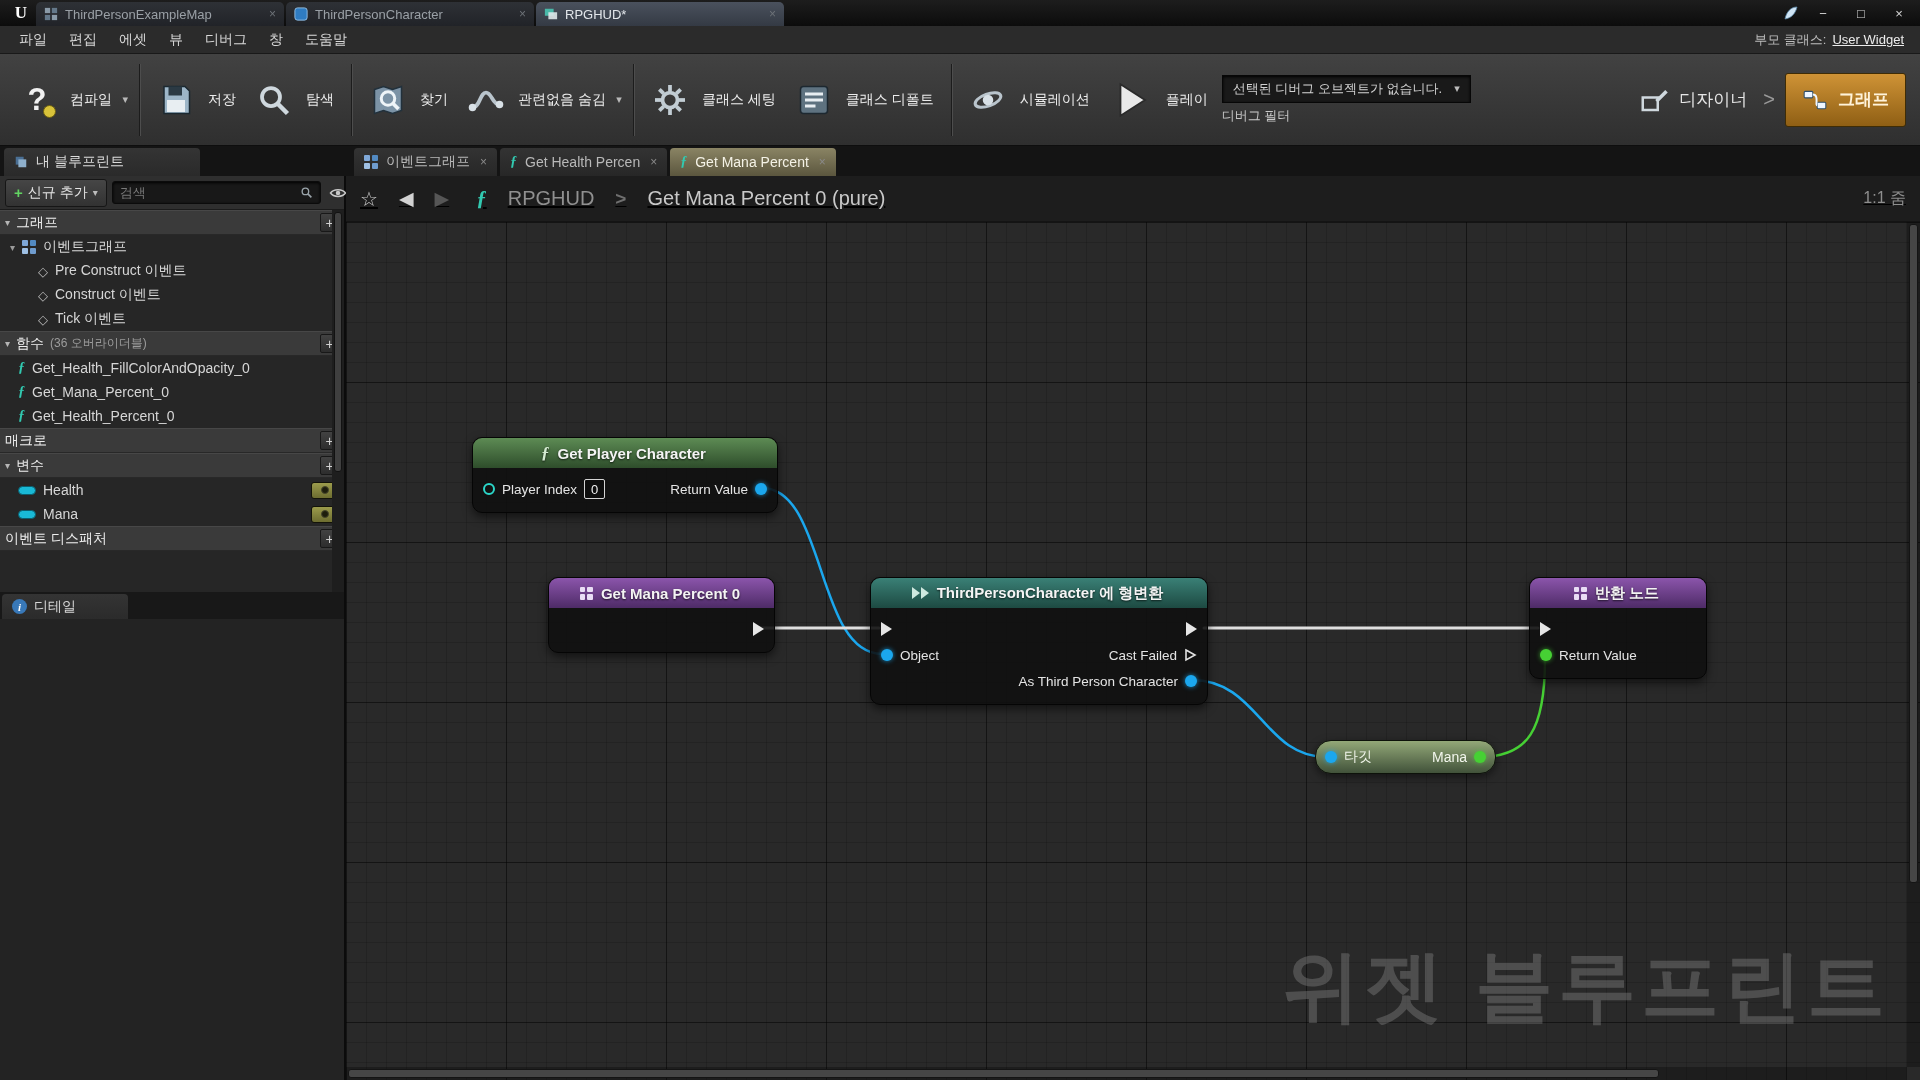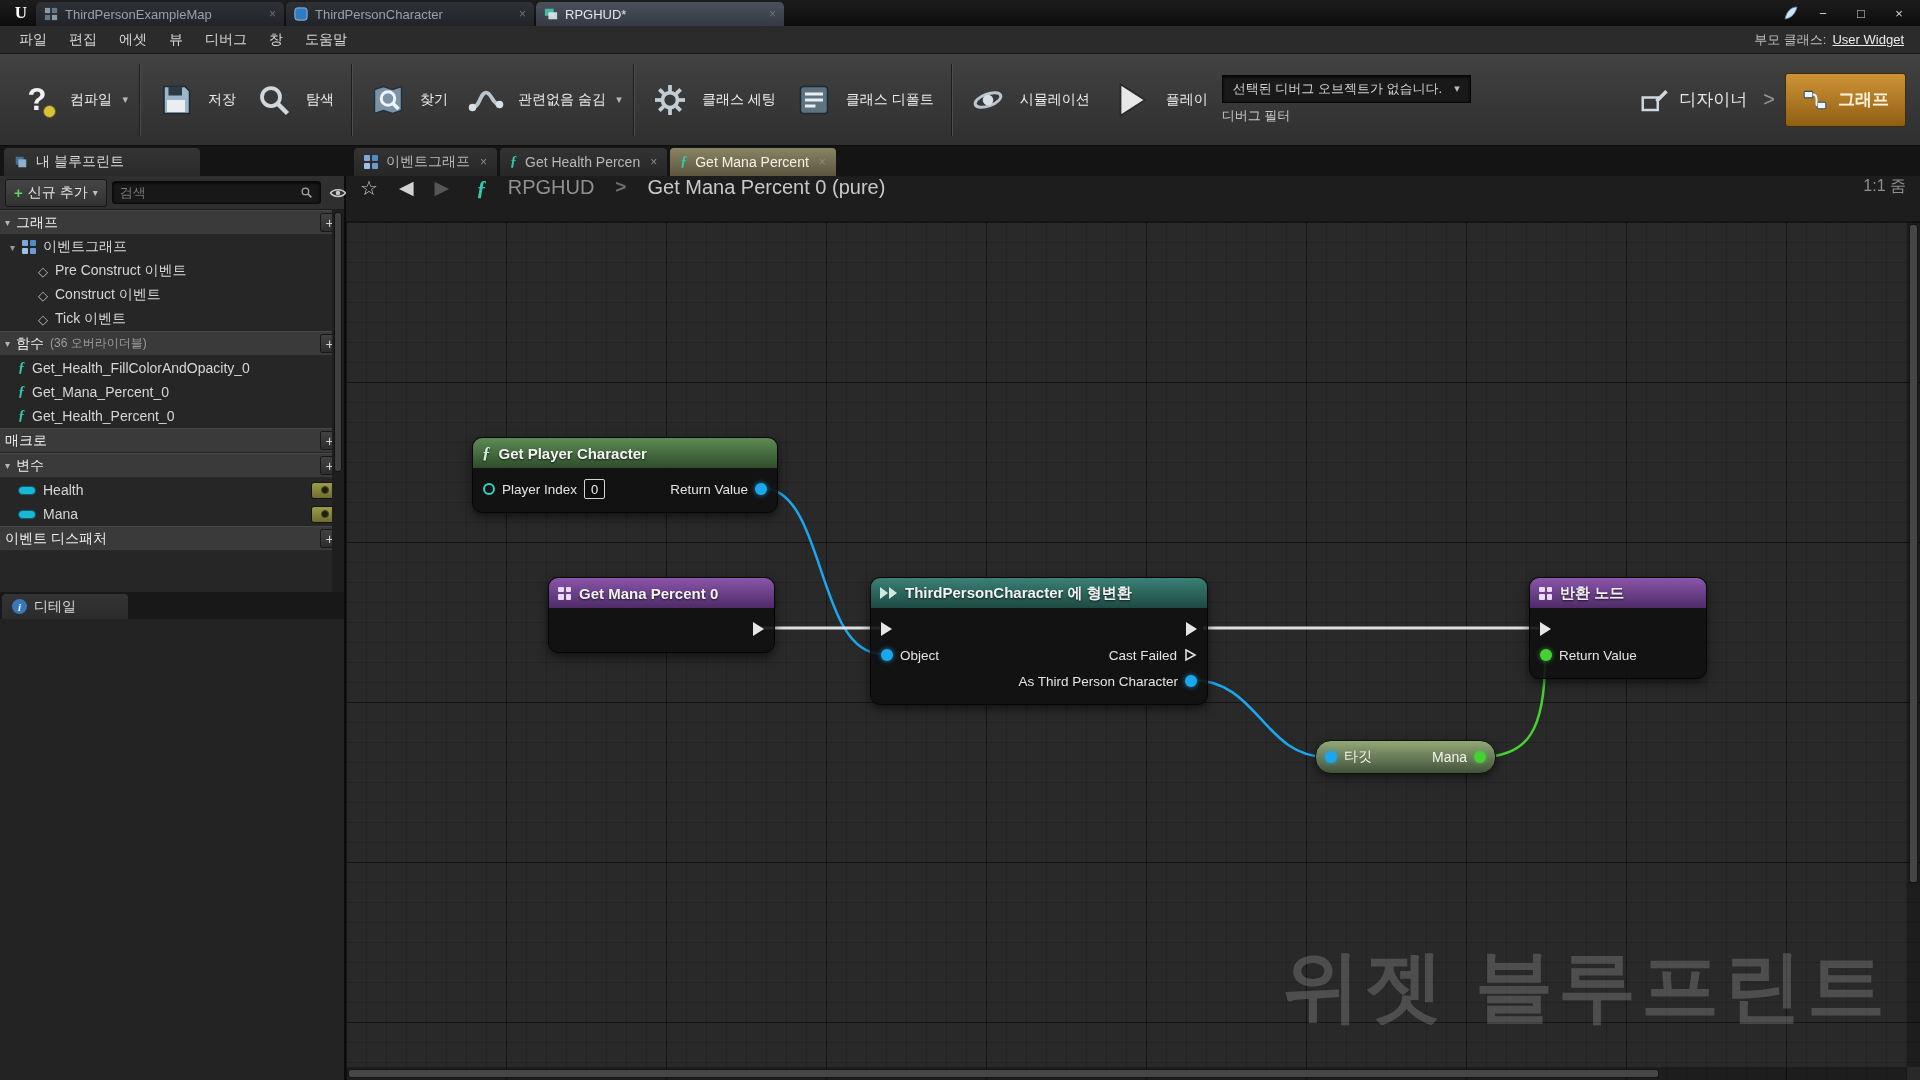--- a/index.html
+++ b/index.html
@@ -110,22 +110,22 @@
   .details-strip { height:27px; background:#181818; display:flex; align-items:flex-end; padding-left:2px; }
   .details-tab { height:25px; min-width:126px; background:linear-gradient(#343434,#2b2b2b); border-radius:4px 4px 0 0;
     display:flex; align-items:center; gap:7px; padding:0 10px; color:#d8d8d8; font-size:14px; }
   .info-ic { width:15px; height:15px; border-radius:50%; background:#3878b8; color:#fff; font-size:11px;
     display:flex; align-items:center; justify-content:center; font-style:italic; font-weight:bold;
     font-family:"Liberation Serif", serif; }
   .details-body { flex:1; background:#232323; }
 
   
   .grapharea { flex:1; display:flex; flex-direction:column; min-width:0; background:#232323; }
-  .breadcrumb { height:46px; display:flex; gap:21px; padding:0 14px; background:#1d1d1d;
-    border-bottom:1px solid #141414; }
+  .breadcrumb { height:46px; display:flex; align-items:center; gap:21px; padding:0 14px; background:#1d1d1d;
+    border-bottom:1px solid #141414;text-decoration:underline; }
   .bc-star { color:#c9c9c9; font-size:20px; }
   .bc-back { color:#d2d2d2; font-size:19px; }
   .bc-fwd { color:#565656; font-size:19px; }
   .bc-fn { font-size:21px; margin-left:6px; }
   .bc-root { color:#909090; font-size:20px; }
   .bc-sep { color:#6f6f6f; font-size:19px; font-weight:bold; }
   .bc-cur { color:#c9c9c9; font-size:20px; }
   .bc-zoom { margin-left:auto; color:#8f8f8f; font-size:16px; }
 
   .canvas { flex:1; position:relative; overflow:hidden; background-color:#292929;
@@ -134,21 +134,21 @@
       linear-gradient(90deg, rgba(0,0,0,0.42) 1px, transparent 1px),
       linear-gradient(rgba(0,0,0,0.14) 1px, transparent 1px),
       linear-gradient(90deg, rgba(0,0,0,0.14) 1px, transparent 1px);
     background-size:160px 160px, 160px 160px, 20px 20px, 20px 20px; }
   .wires { position:absolute; left:0; top:0; pointer-events:none; }
 
   .node { position:absolute; border-radius:10px; background:rgba(15,15,15,0.90); border:1px solid #050505;
     box-shadow:0 4px 10px rgba(0,0,0,0.55); color:#e4e4e4; }
   .nhead { height:30px; display:flex; align-items:center; gap:8px; padding:0 12px 0 9px;
     border-radius:9px 9px 0 0; font-weight:bold; font-size:15px; color:#f4f4f4; text-shadow:0 1px 2px rgba(0,0,0,.7);
-    white-space:nowrap; }
+    white-space:nowrap;justify-content:center; }
   .hdr-green { background:linear-gradient(#5d8b54,#2e4d2b); }
   .hdr-purple { background:linear-gradient(#8b55ab,#4e2b67); }
   .hdr-teal { background:linear-gradient(#3a8076,#1d4a42); }
   .nbody { padding:8px 10px 10px; display:flex; flex-direction:column; }
   .prow { min-height:26px; display:flex; align-items:center; gap:24px; font-size:13.5px; color:#e4e4e4; }
   .pl { display:flex; align-items:center; gap:7px; }
   .pr { display:flex; align-items:center; gap:7px; margin-left:auto; }
   .pin { width:12px; height:12px; border-radius:50%; }
   .pin.blue { background:#1ba7ee; box-shadow:0 0 5px rgba(27,167,238,.8); }
   .pin.green { background:#46d034; box-shadow:0 0 5px rgba(70,208,52,.7); }

